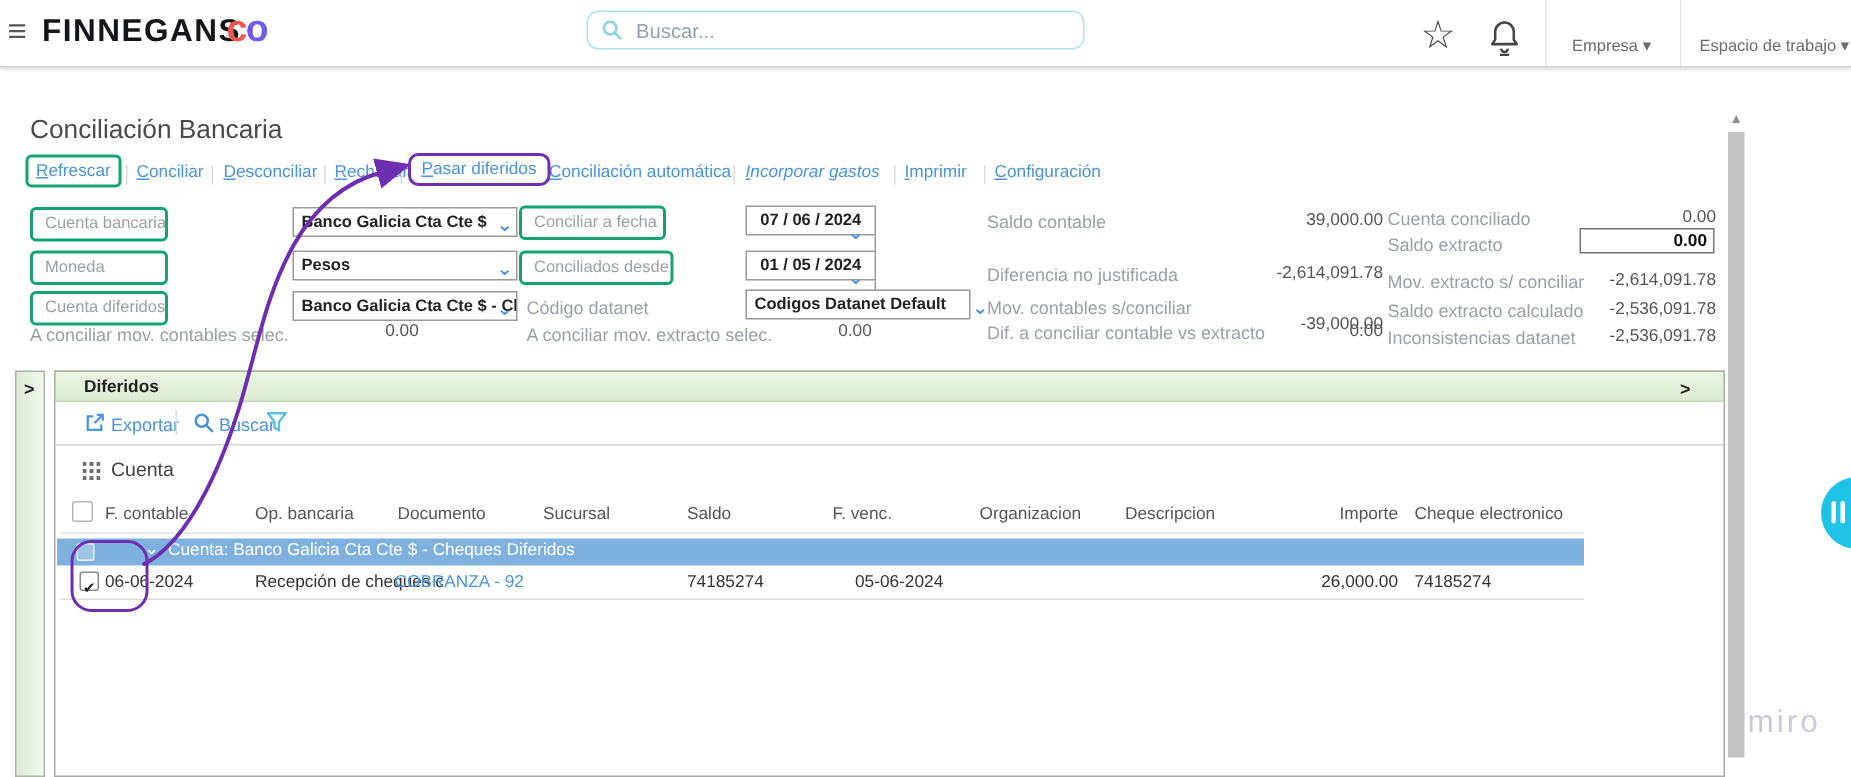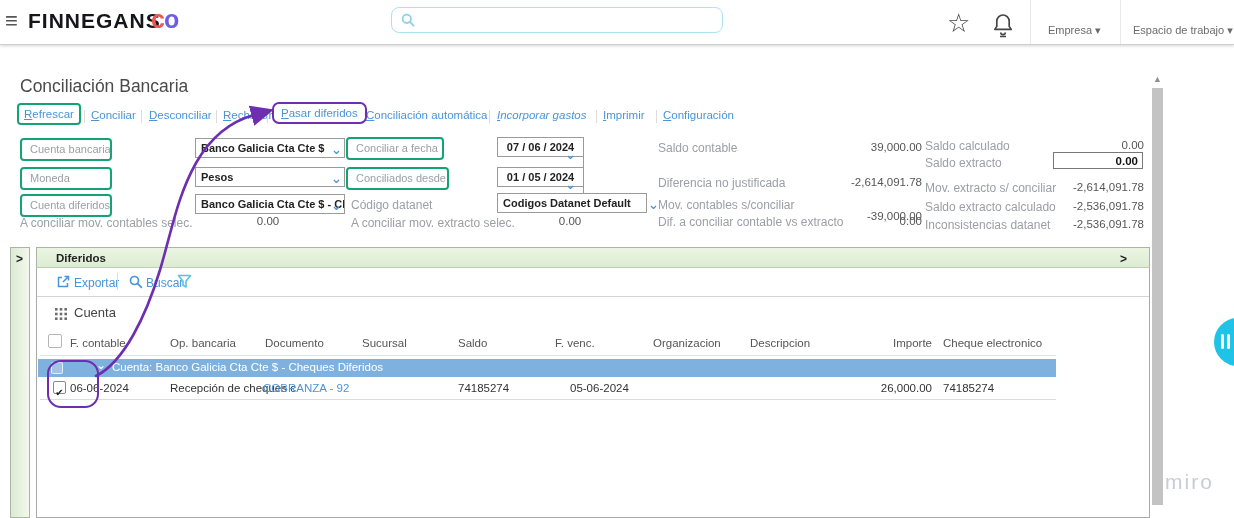--- a/index.html
+++ b/index.html
@@ -70,20 +70,21 @@
 
   <div class="hdr">
     <span class="burger">≡</span>
     <span class="brand">FINNEGANS</span>
     <span class="logo"><span class="c1">c</span><span class="c2">o</span></span>
     <div class="search">
       <svg width="14" height="14" viewBox="0 0 14 14">
         <circle cx="5.8" cy="5.8" r="4.2" fill="none" stroke="#8fd2e8" stroke-width="1.8"></circle>
         <line x1="9" y1="9" x2="12.6" y2="12.6" stroke="#8fd2e8" stroke-width="1.8" stroke-linecap="round"></line>
       </svg>
+      <input placeholder="Buscar..." style="">
     </div>
     <span class="hdr-ico" style="left:947px;">☆</span>
     <svg class="abs" style="left:991px;top:12px;" width="24" height="26" viewBox="0 0 24 26">
       <path d="M12 3a6.2 6.2 0 0 0-6.2 6.2v5.2l-2 3h16.4l-2-3V9.2A6.2 6.2 0 0 0 12 3z" fill="none" stroke="#454545" stroke-width="1.7" stroke-linejoin="round"></path>
       <path d="M9.8 20.5a2.2 2.2 0 0 0 4.4 0" fill="none" stroke="#454545" stroke-width="1.7"></path>
       <line x1="9" y1="24.5" x2="15" y2="24.5" stroke="#454545" stroke-width="1.5"></line>
     </svg>
     <div class="hdr-div" style="left:1030px;"></div>
     <span class="hdr-menu" style="left:1048px;"><span>Empresa</span> <span>▾</span></span>
     <div class="hdr-div" style="left:1120px;"></div>
@@ -140,21 +141,21 @@
 
   <div class="plabel" style="left:658px;top:141px;">Saldo contable</div>
   <div class="sval" style="left:770px;top:141px;width:152px;">39,000.00</div>
   <div class="plabel" style="left:658px;top:176px;">Diferencia no justificada</div>
   <div class="sval" style="left:770px;top:176px;width:152px;">-2,614,091.78</div>
   <div class="plabel" style="left:658px;top:198px;">Mov. contables s/conciliar</div>
   <div class="sval" style="left:770px;top:210px;width:152px;">-39,000.00</div>
   <div class="plabel" style="left:658px;top:215px;">Dif. a conciliar contable vs extracto</div>
   <div class="sval" style="left:770px;top:215px;width:152px;">0.00</div>
 
-  <div class="plabel" style="left:925px;top:139px;">Saldo calculado</div>
+  <div class="plabel" style="left:925px;top:139px;">Cuenta conciliado</div>
   <div class="sval" style="left:1040px;top:139px;width:104px;">0.00</div>
   <div class="plabel" style="left:925px;top:156px;">Saldo extracto</div>
   <input class="sbox" style="left: 1053px; top: 152px; width: 90px; height: 17px;" value="0.00">
   <div class="plabel" style="left:925px;top:181px;">Mov. extracto s/ conciliar</div>
   <div class="sval" style="left:1040px;top:181px;width:104px;">-2,614,091.78</div>
   <div class="plabel" style="left:925px;top:200px;">Saldo extracto calculado</div>
   <div class="sval" style="left:1040px;top:200px;width:104px;">-2,536,091.78</div>
   <div class="plabel" style="left:925px;top:218px;">Inconsistencias datanet</div>
   <div class="sval" style="left:1040px;top:218px;width:104px;">-2,536,091.78</div>
 

